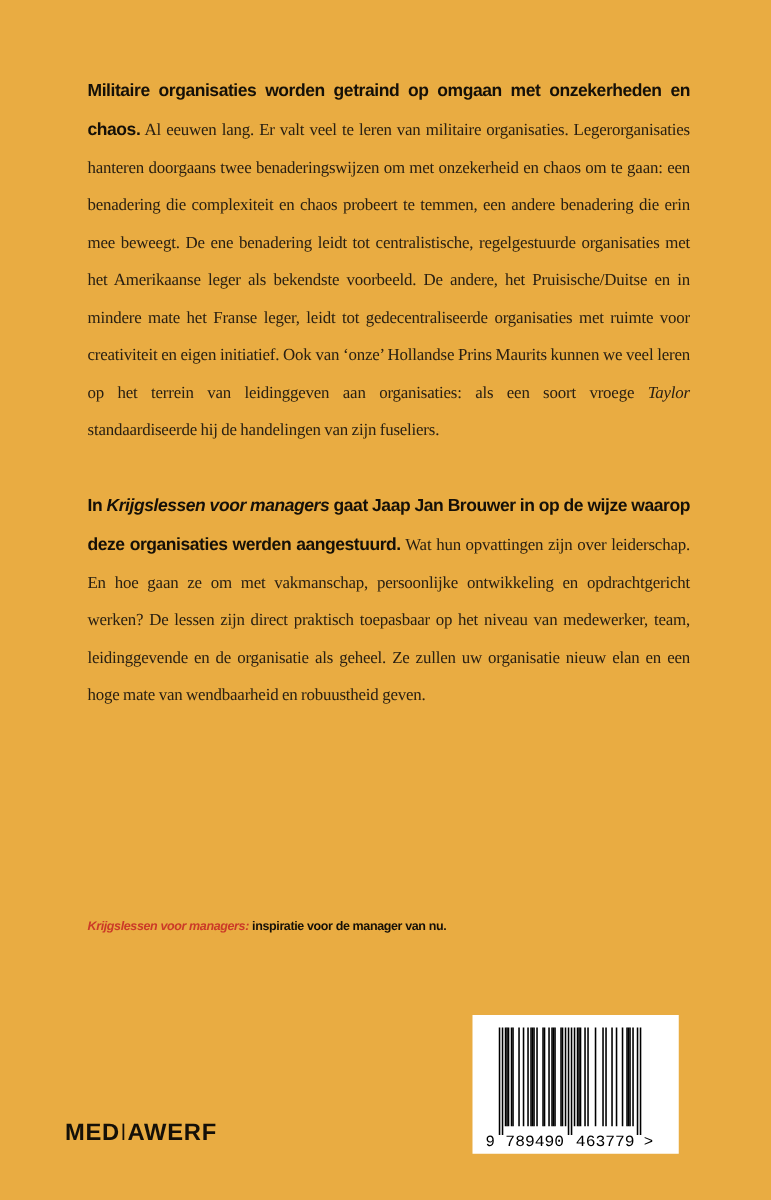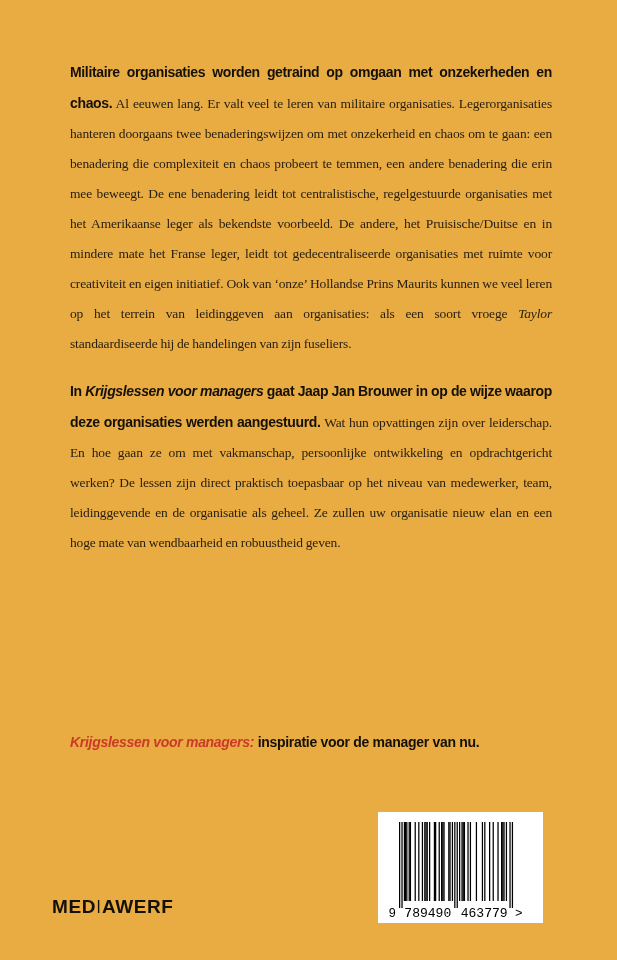--- a/index.html
+++ b/index.html
@@ -23,21 +23,21 @@
   .para {
     margin: 0;
     font-family: "Liberation Serif", serif;
     font-size: 13.5px;
     letter-spacing: -0.15px;
     word-spacing: -0.4px;
     line-height: 30px;
     text-align: justify;
     color: var(--body-text, #2a2012);
   }
-  .para-gap { margin-top: 17px; }
+  .para-gap { margin-top: 30px; }
 
   .lead-bold {
     font-family: "Liberation Sans", sans-serif;
     font-weight: 700;
     font-size: 14px;
     letter-spacing: -0.35px;
     word-spacing: -0.5px;
     color: var(--bold-text, #151008);
   }
   .lead-bold-italic {
@@ -51,21 +51,21 @@
   }
   .serif-italic { font-style: italic; }
 
   .tagline {
     position: absolute;
     left: 70px;
     top: 731px;
     width: 482px;
     font-family: "Liberation Sans", sans-serif;
     font-weight: 700;
-    font-size: 14px;
+    font-size: 10px;
     letter-spacing: -0.3px;
     line-height: 22px;
   }
   .tagline .tag-red {
     font-style: italic;
     color: var(--tagline-red, #CB3A28);
   }
   .tagline .tag-black {
     color: var(--bold-text, #151008);
   }

